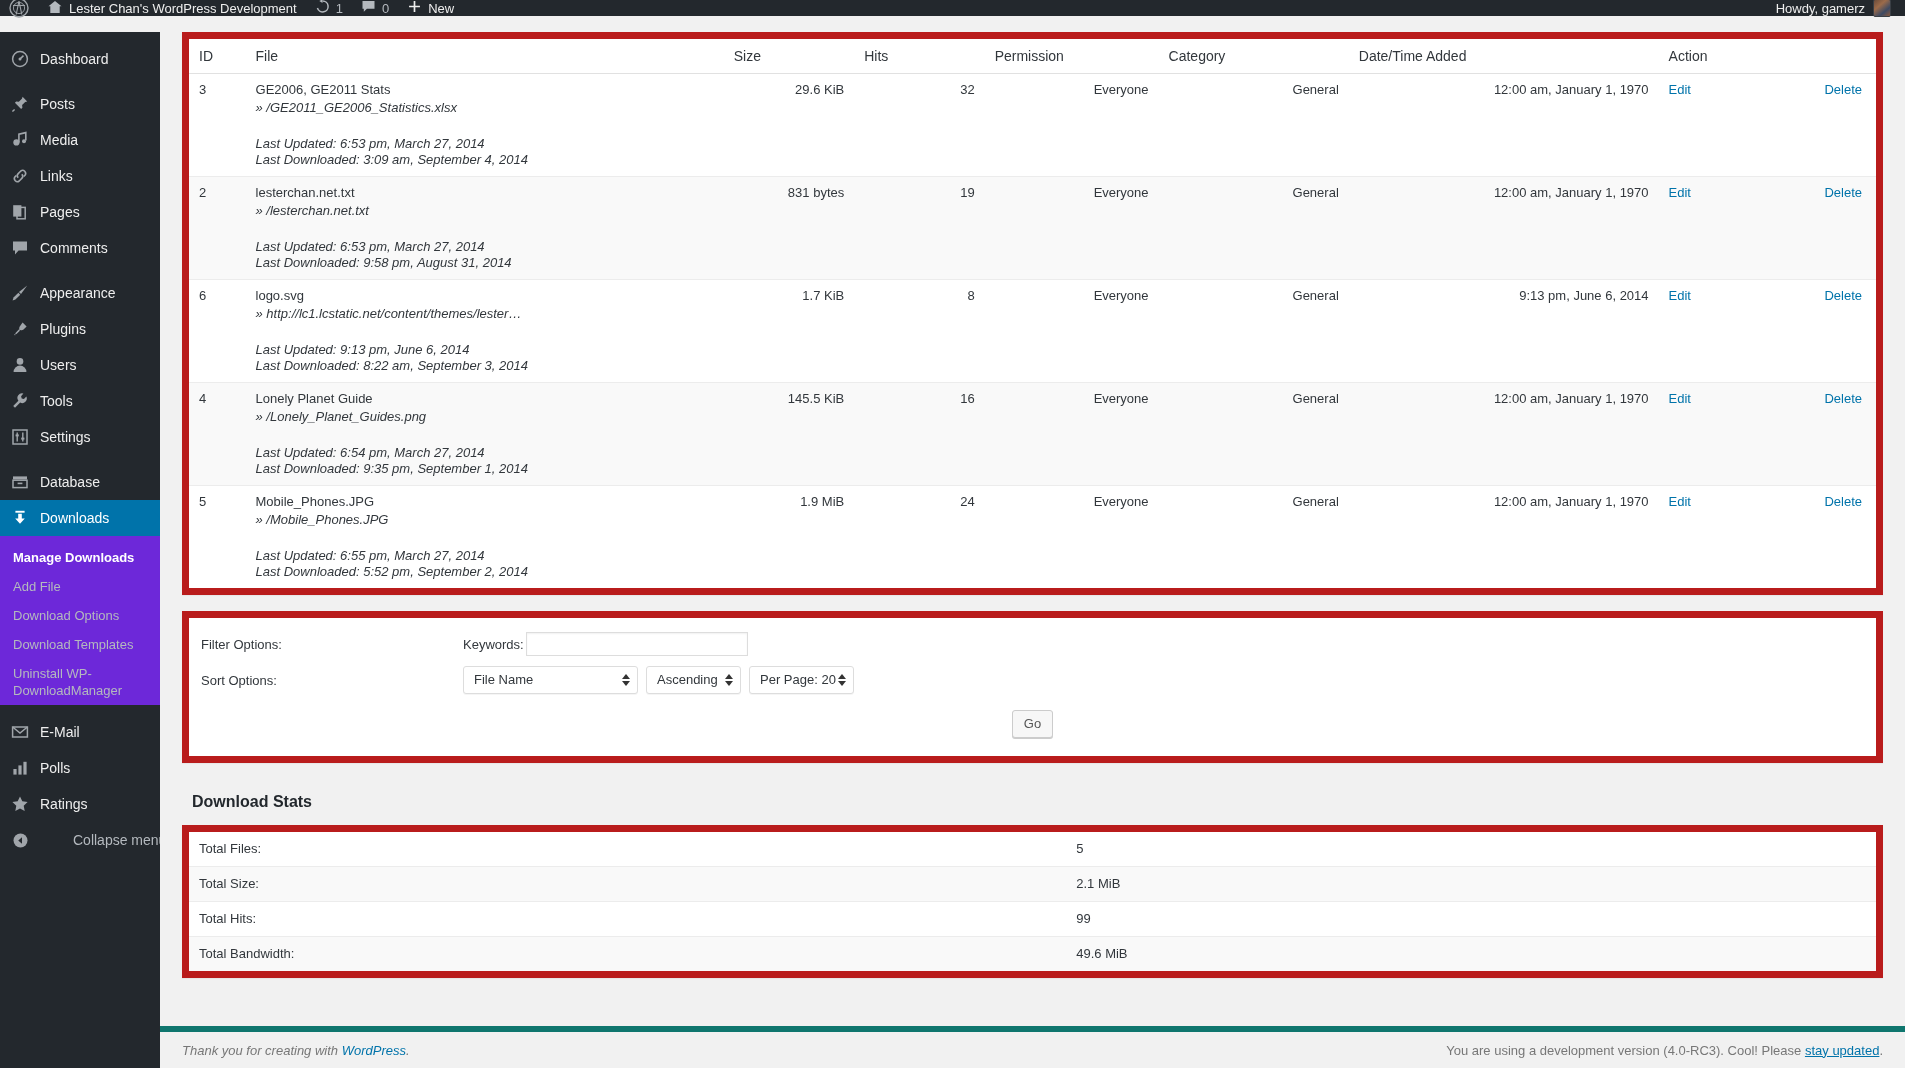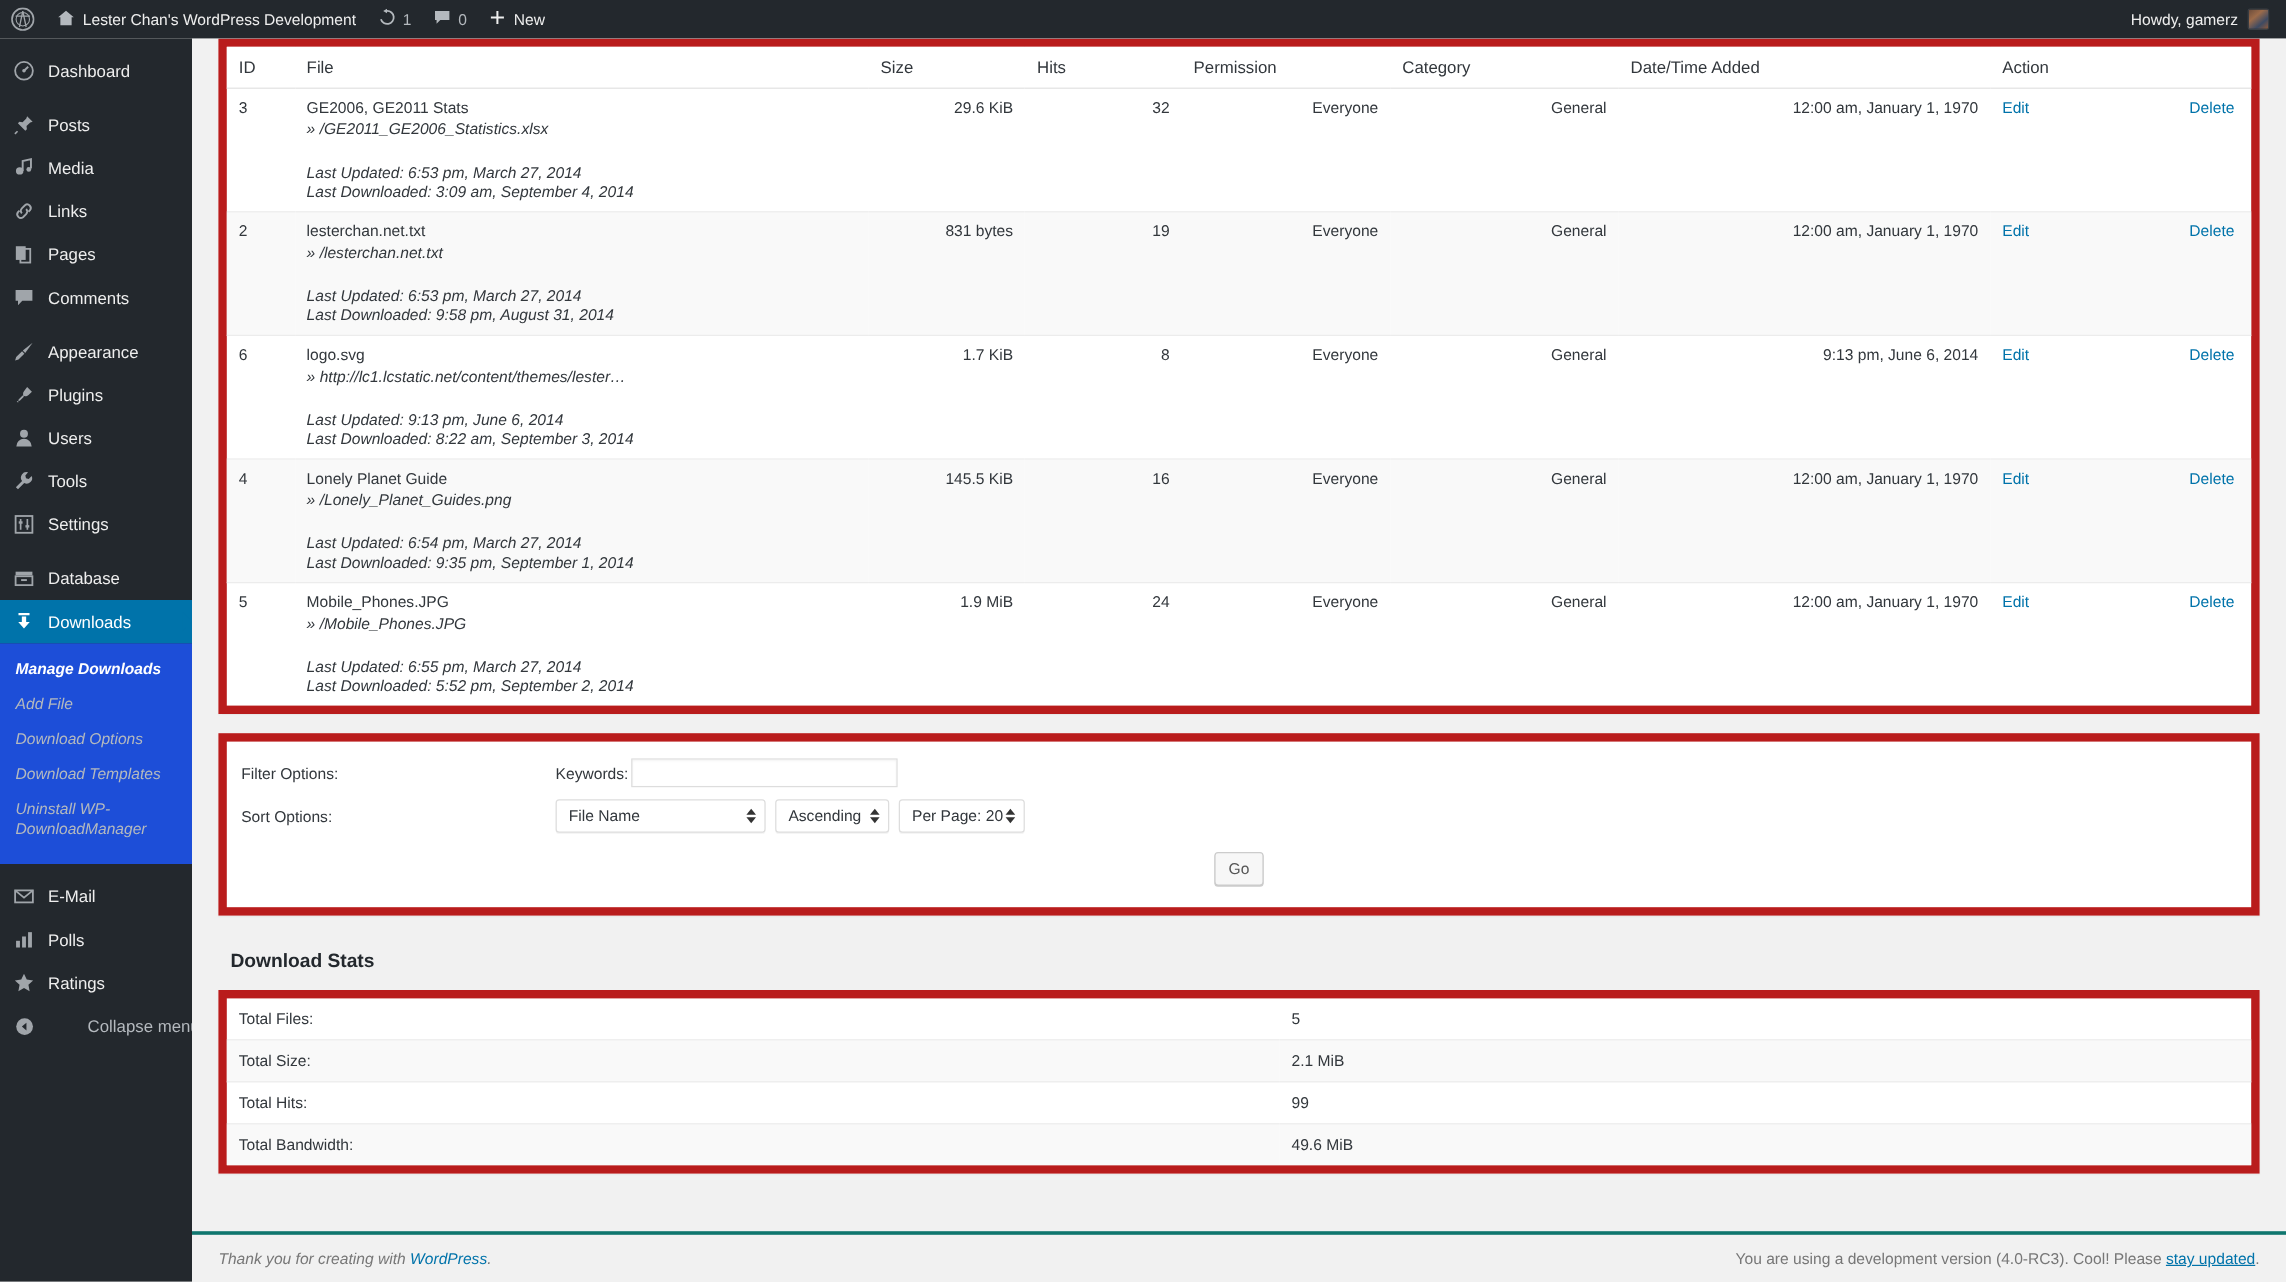--- a/index.html
+++ b/index.html
@@ -9,21 +9,21 @@
     overflow: hidden;
     background: #f1f1f1;
     font-family: "Liberation Sans", sans-serif;
     font-size: 13px;
     color: #444;
   }
 
   
   #adminbar {
     position: absolute; top: 0; left: 0;
-    width: 1905px; height: 32px;
+    width: 1905px; height: 16px;
     background: #23282d;
     color: #b4b9be;
     display: flex; align-items: center;
     font-size: 13px;
     z-index: 50;
   }
   .ab-item {
     display: flex; align-items: center; gap: 6px;
     height: 32px; padding: 0 9px;
     color: #b4b9be; white-space: nowrap;
@@ -64,21 +64,21 @@
     margin-top: -8px; border: 8px solid transparent;
     border-left-color: #0073aa;
   }
   .menu-item.collapse { color: #b4b9be; gap: 43px; }
   .mi-icon {
     width: 20px; height: 20px;
     display: inline-flex; align-items: center; justify-content: center;
     color: #a0a5aa; flex: 0 0 20px;
   }
   .menu-item.current .mi-icon { color: #fff; }
-  .submenu { background: #1d4ed8; padding: 7px 0 15px; font-style: italic; }
+  .submenu { background: #6d28d9; padding: 7px 0 0; }
   .submenu-item {
     display: block;
     padding: 6px 0 6px 13px;
     font-size: 13px;
     color: #b4b9be;
     line-height: 17px;
   }
   .submenu-item.active { color: #fff; font-weight: bold; }
   .submenu-item.wrap { white-space: normal; width: 140px; }
 
@@ -185,21 +185,21 @@
   }
   table.stats tr.alt td { background: #f9f9f9; }
   table.stats tr:last-child td { border-bottom: none; }
   .stat-label { width: 52%; }
   .stat-value { width: 48%; }
 
   
   #footer {
     position: absolute; left: 160px; bottom: 0;
     width: 1745px; height: 42px;
-    border-top: 3px solid #0f766e;
+    border-top: 6px solid #0f766e;
     display: flex; align-items: center; justify-content: space-between;
     padding: 0 22px;
     font-size: 13px; color: #777; font-style: italic;
     background: #f1f1f1;
   }
   #footer .right { font-style: normal; }
   #footer a { color: #0073aa; text-decoration: none; }
   #footer a.u { text-decoration: underline; }
 </style>
 </head>

